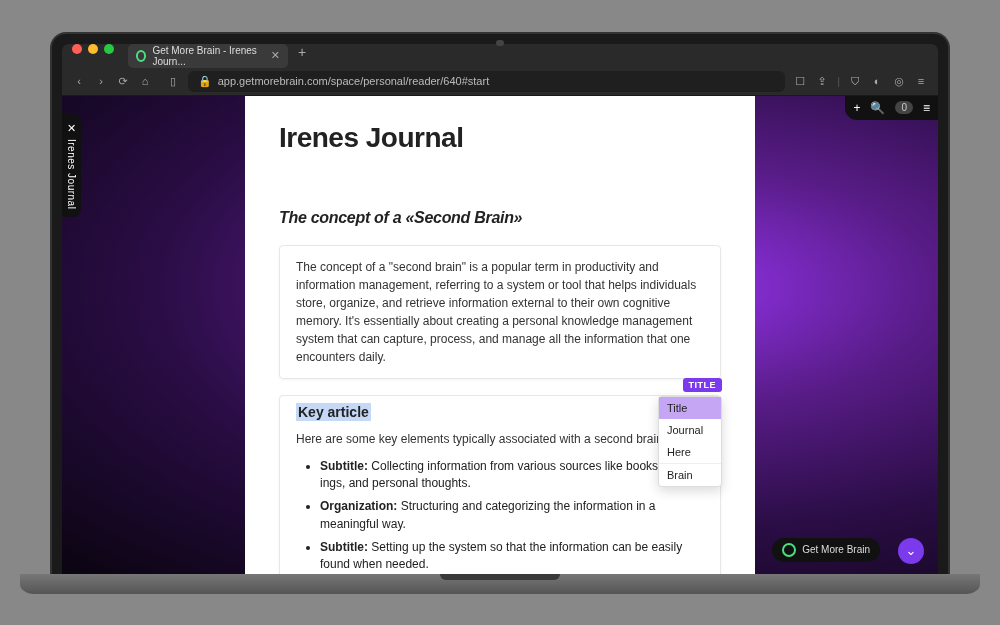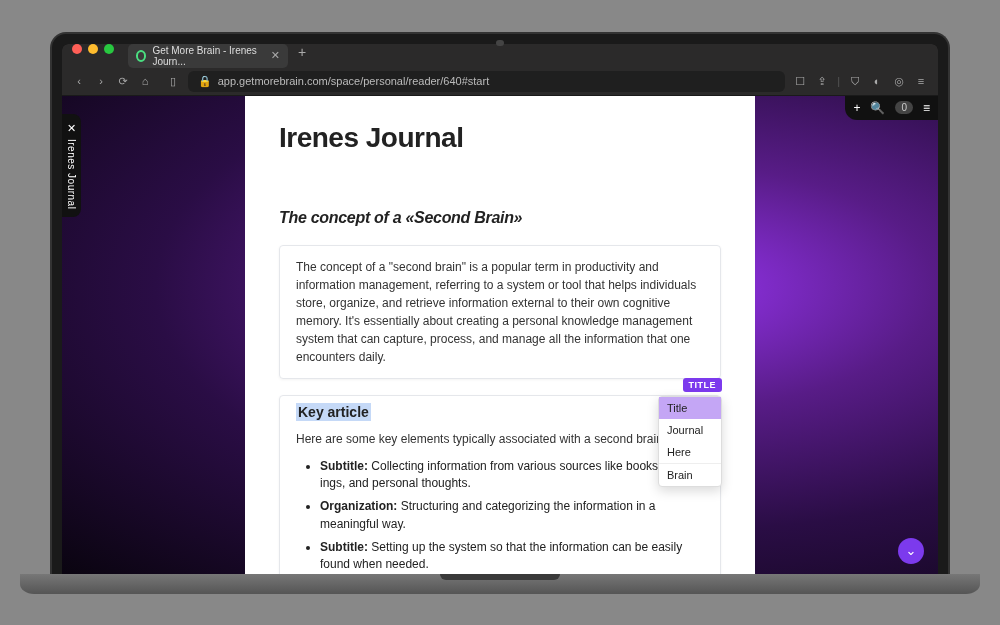--- a/index.html
+++ b/index.html
@@ -345,20 +345,24 @@
             <p>Here are some key elements typically associated with a second brain:</p>
             <ul>
               <li><strong>Subtitle:</strong><span> Collecting information from various sources like books, article ings, and personal thoughts.</span></li>
               <li><strong>Organization:</strong><span> Structuring and categorizing the information in a meaningful way.</span></li>
               <li><strong>Subtitle:</strong><span> Setting up the system so that the information can be easily found when needed.</span></li>
 
             </ul>
           </div>
         </div>
 
+        <div class="brand-pill">
+          <span class="ring"></span>
+          <span>Get More Brain</span>
+        </div>
         <div class="fab">
           <span>⌄</span>
         </div>
 
       </div>
     </div>
   </div>
   <div class="base"></div>
 </div>
 

